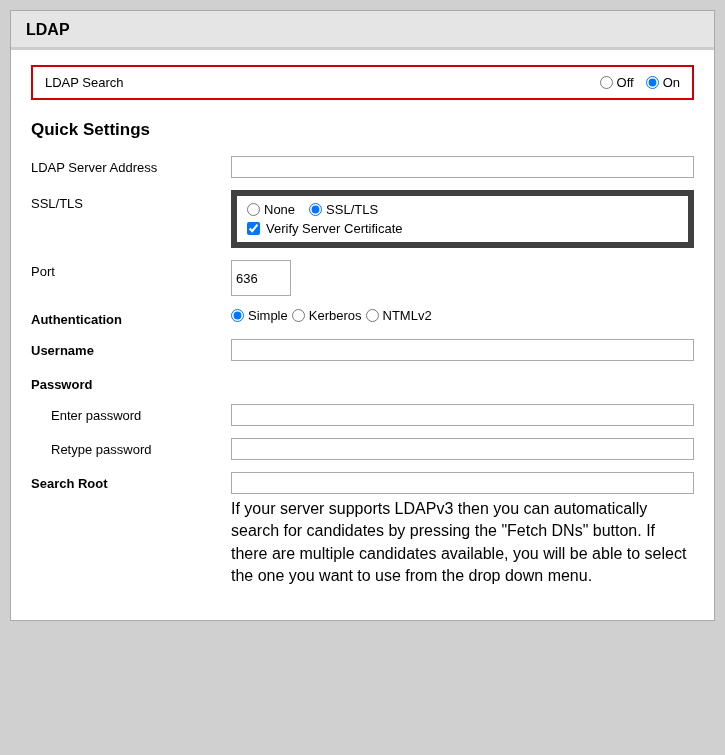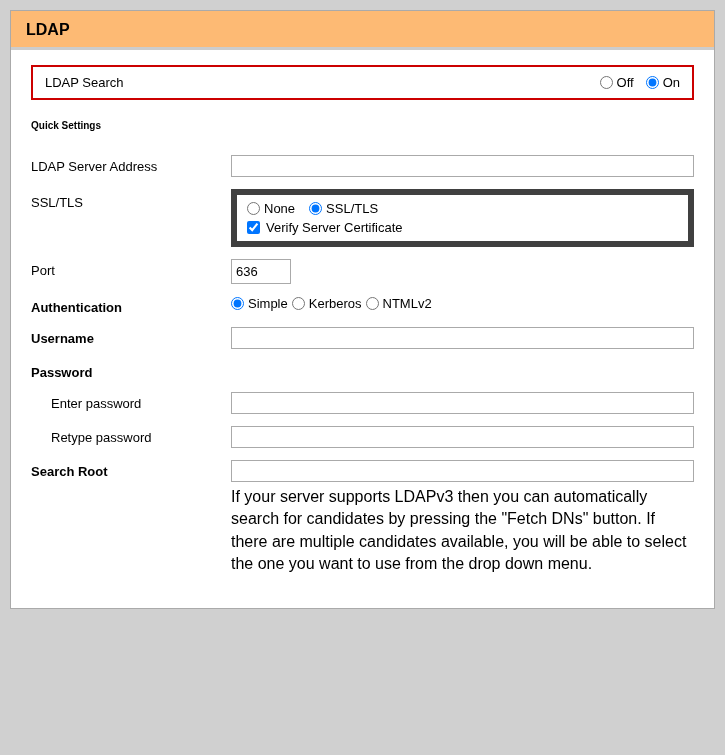--- a/index.html
+++ b/index.html
@@ -18,21 +18,21 @@
       padding: 10px;
     }
 
     .page-wrapper {
       width: 705px;
       background: #ffffff;
       border: 1px solid #aaa;
     }
 
     .page-title-bar {
-      background: #fdba74;
+      background: #e5e5e5;
       padding: 10px 15px 8px 15px;
       border-bottom: 2px solid #cccccc;
     }
 
     .page-title {
       font-size: 16px;
       font-weight: bold;
       color: #000;
     }
 
@@ -66,24 +66,24 @@
 
     .radio-option {
       display: flex;
       align-items: center;
       gap: 4px;
       cursor: pointer;
     }
 
     
     .section-title {
-      font-size: 10px;
+      font-size: 17px;
       font-weight: bold;
       color: #000;
-      margin-bottom: 24px;
+      margin-bottom: 16px;
     }
 
     .form-row {
       display: flex;
       align-items: flex-start;
       margin-bottom: 12px;
     }
 
     .form-label {
       flex: 0 0 200px;
@@ -104,21 +104,21 @@
       width: 100%;
       height: 22px;
       border: 1px solid #aaaaaa;
       font-size: 13px;
       padding: 2px 4px;
       background: #fff;
     }
 
     .text-input-small {
       width: 60px;
-      height: 25px;
+      height: 36px;
       border: 1px solid #aaaaaa;
       font-size: 13px;
       padding: 2px 4px;
       background: #fff;
     }
 
     
     .ssl-tls-row {
       display: flex;
       align-items: flex-start;

